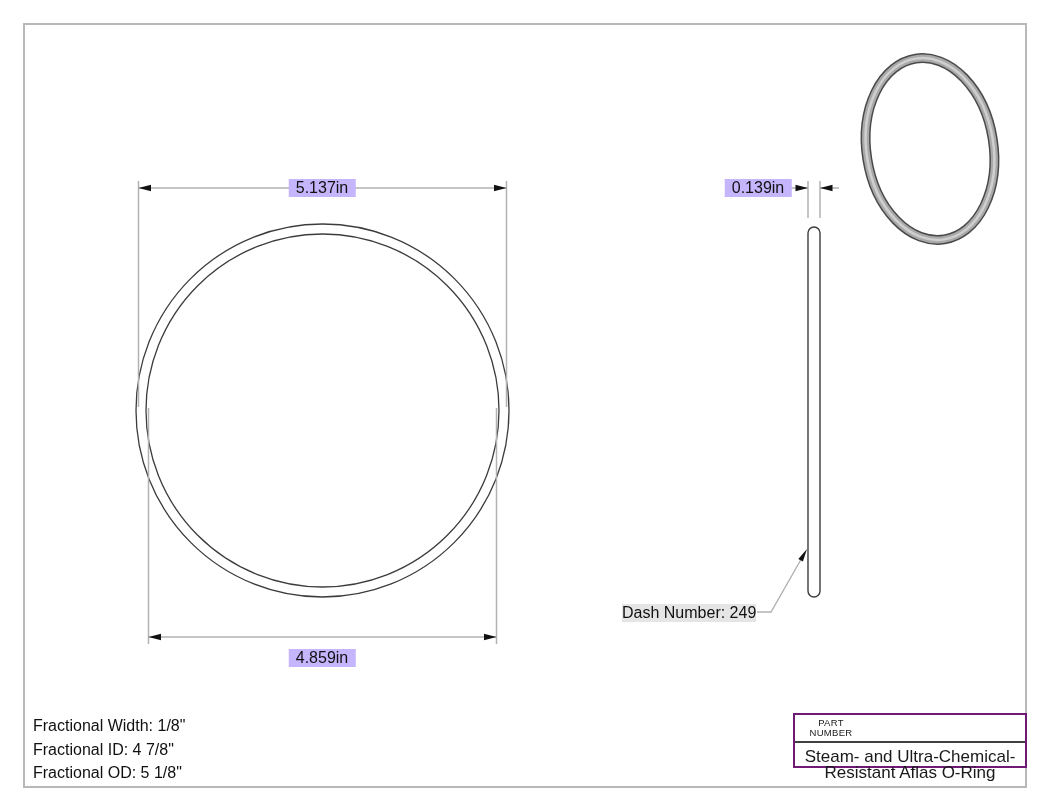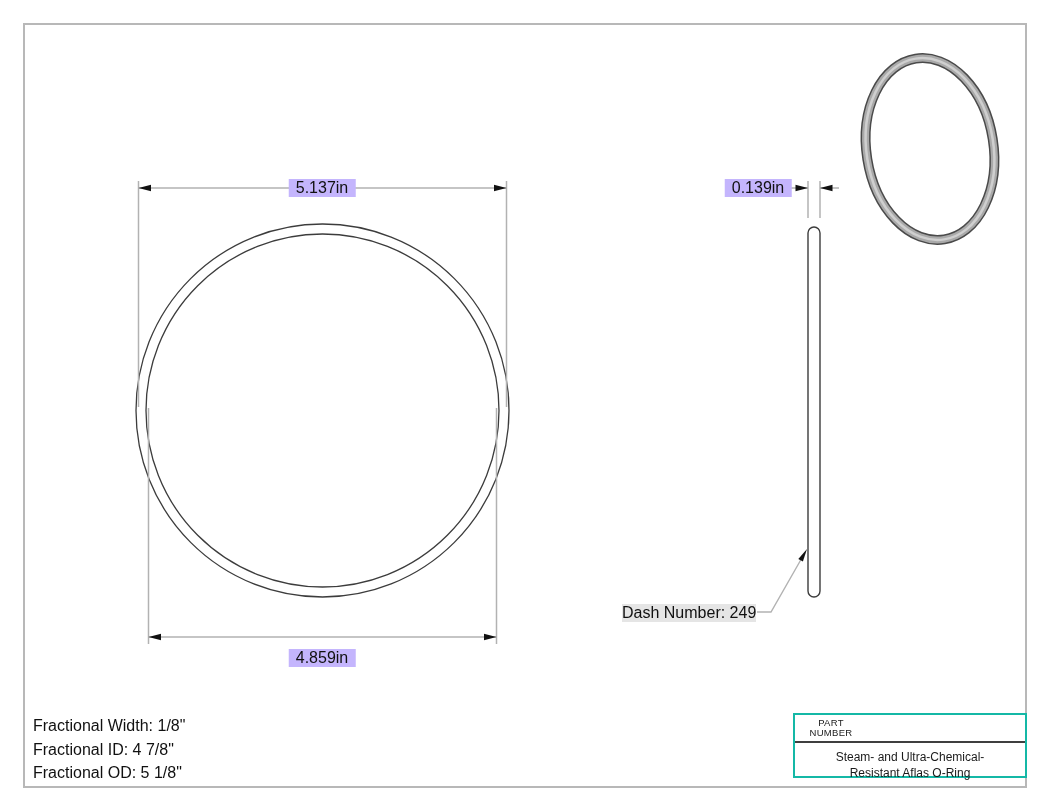--- a/index.html
+++ b/index.html
@@ -13,38 +13,38 @@
     font-size:16px;background:#c4b5fd;padding:0 7px;white-space:nowrap;
   }
   .annot-label{
     position:absolute;font-size:16px;white-space:nowrap;background:#e5e5e5;
   }
   .spec-block{
     position:absolute;left:33px;top:714px;font-size:16px;line-height:23.5px;
     white-space:nowrap;
   }
   .part-box{
-    position:absolute;left:793px;top:713px;width:234px;height:65px;
-    border:2px solid #14b8a6;box-sizing:border-box;background:#fff;
+    position:absolute;left:793px;top:713px;width:234px;height:55px;
+    border:2px solid #701a75;box-sizing:border-box;background:#fff;
   }
   .part-box .row-top{
     display:flex;align-items:center;height:28px;
     border-bottom:2px solid #3f3f3f;box-sizing:border-box;
   }
   .part-box .pn-label{
     width:64px;padding-left:4px;text-align:center;
     font-size:9.5px;line-height:10px;letter-spacing:.3px;color:#1a1a1a;
   }
   .part-box .pn-value{
     flex:1;text-align:center;padding-right:16px;
     font-size:24px;font-weight:bold;letter-spacing:.5px;color:#0a0a0a;
   }
   .part-box .row-bottom{
     height:43px;display:flex;flex-direction:column;justify-content:center;
-    text-align:center;font-size:12px;line-height:16px;color:#1a1a1a;
+    text-align:center;font-size:17px;line-height:16px;color:#1a1a1a;
   }
 </style>
 </head>
 <body>
 
 <div class="canvas">
 
   <svg width="1050" height="811" viewBox="0 0 1050 811">
 
     <rect x="24" y="24" width="1002" height="763" fill="none" stroke="#b8b8b8" stroke-width="2"></rect>

